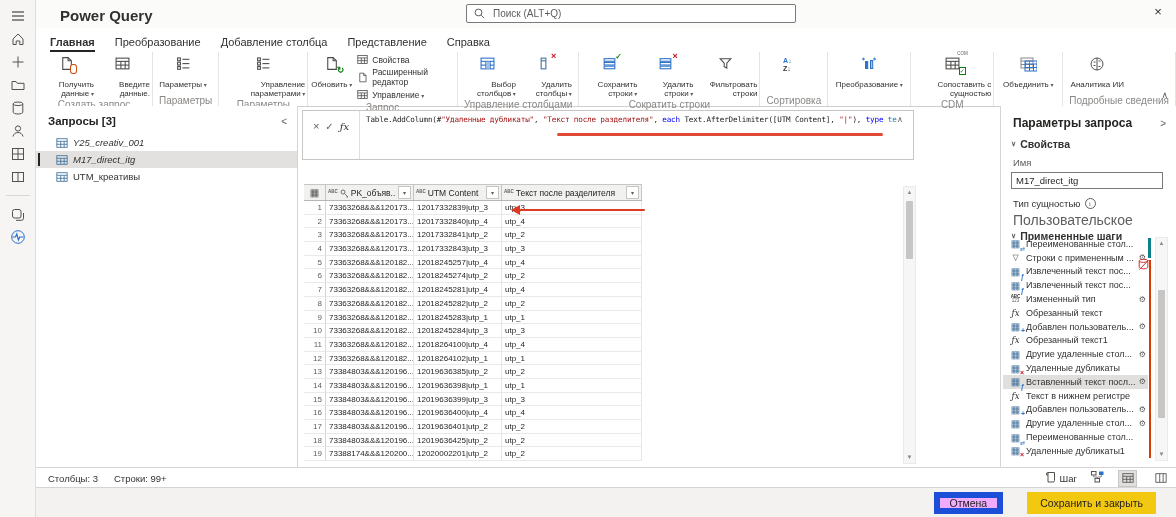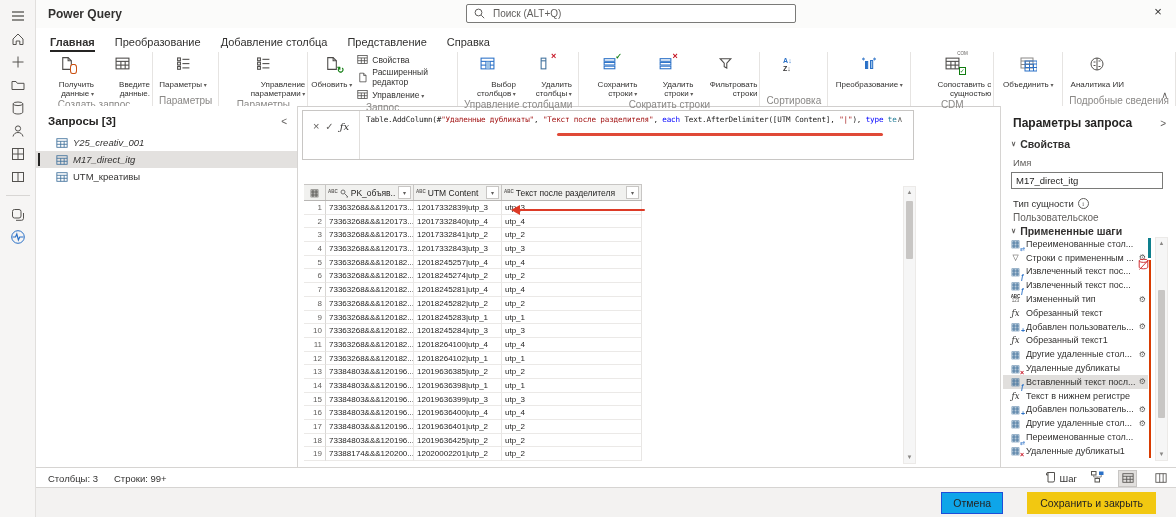--- a/index.html
+++ b/index.html
@@ -8,21 +8,21 @@
 
   
   .rail{position:absolute;left:0;top:0;width:36px;height:517px;background:#f6f5f4;border-right:1px solid #e1dfdd;display:flex;flex-direction:column;align-items:center;padding-top:8px;box-sizing:border-box;gap:7px}
   .rail .ric{width:16px;height:16px;display:flex;align-items:center;justify-content:center;color:#54524f}
   .rail .rdiv{width:24px;border-top:1px solid #d8d6d4;margin:3px 0}
   .rail svg{display:block}
 
   
   .main{position:absolute;left:36px;top:0;width:1140px;height:517px}
   .titlebar{position:absolute;left:0;top:0;width:100%;height:28px;background:#fbfbfa}
-  .apptitle{position:absolute;left:12px;top:7px;font-size:12px;font-weight:700;color:#323130}
+  .apptitle{position:absolute;left:24px;top:7px;font-size:15px;font-weight:700;color:#323130}
   .search{position:absolute;left:430px;top:4px;width:330px;height:19px;border:1px solid #7a7a78;border-radius:2px;background:#fff;display:flex;align-items:center;padding-left:7px;box-sizing:border-box;gap:6px}
   .search input{border:0;outline:0;flex:1;font-size:10px;font-family:"Liberation Sans",sans-serif;background:transparent;color:#323130}
   .search input::placeholder{color:#605e5c}
   .closebtn{position:absolute;right:10px;top:4px;width:16px;height:16px;color:#323130;font-size:13px;line-height:16px;text-align:center;cursor:default}
   .closebtn::before{content:"×"}
 
   
   .tabs{position:absolute;left:4px;top:28px;height:24px;display:flex;align-items:flex-end}
   .tab{padding:0 10px;font-size:11px;color:#323130}
   .tab .tabtxt{display:inline-block;padding-bottom:4px}
@@ -113,21 +113,21 @@
   .pcollapse{font-size:10px;color:#605e5c}
   .pcollapse::before{content:">"}
   .psec{display:flex;align-items:center;gap:4px;padding:2px 0 2px 10px;font-size:10.5px;font-weight:700;color:#323130}
   .chevv{font-size:7px;color:#605e5c}
   .chevv::before{content:"∨"}
   .plabel{padding:5px 0 2px 12px;font-size:9.5px;color:#605e5c}
   .pinput{margin-left:10px;width:152px;height:17px;border:1px solid #7a7a78;background:#fff;font-size:9.5px;font-family:"Liberation Sans",sans-serif;color:#252423;padding:0 4px;box-sizing:border-box}
   .pentlabel{display:flex;align-items:center;gap:4px;padding:9px 0 0 12px;font-size:9.5px;color:#323130}
   .infoi{width:9px;height:9px;border:1px solid #605e5c;border-radius:50%;font-size:6.5px;line-height:9px;text-align:center;color:#605e5c;font-family:"Liberation Serif",serif}
   .infoi::before{content:"i"}
-  .pentval{padding:3px 8px 0 12px;font-size:10px;color:#605e5c}
+  .pentval{padding:3px 8px 0 12px;font-size:14px;color:#605e5c}
 
   .steps{position:absolute;left:2px;top:131px;width:145px;height:226px;overflow:hidden}
   .step{position:relative;display:flex;align-items:center;height:13.8px;padding:0 2px 0 6px;gap:4px;font-size:9px;color:#323130}
   .step.selected{background:#e1dfdd}
   .step-label{white-space:nowrap;overflow:hidden}
   .step-gear{margin-left:auto;font-size:8px;color:#605e5c;flex:none}
   .step-gear::before{content:"⚙"}
   .step-del{position:absolute;left:-4px;top:2px;font-size:8px;color:#605e5c}
   .step-del::before{content:"×"}
   .sicon{width:13px;height:11px;flex:none;position:relative;display:flex;align-items:center;justify-content:center}
@@ -144,21 +144,21 @@
 
   
   .statusbar{position:absolute;left:0;top:467px;width:100%;height:20px;border-top:1px solid #d6d4d2;background:#fff;display:flex;align-items:center;font-size:9.5px;color:#323130}
   .statusleft{display:flex;gap:16px;padding-left:12px}
   .statusright{margin-left:auto;display:flex;align-items:center;gap:14px;padding-right:6px}
   .stepbtn{display:flex;align-items:center;gap:4px;font-size:9.5px;color:#323130}
   .viewbox{width:17px;height:15px;display:flex;align-items:center;justify-content:center;border:1px solid transparent}
   .viewbox.active{background:#e1dfdd;border-color:#c8c6c4}
   .footer{position:absolute;left:0;top:487px;width:100%;height:30px;background:#f3f2f1;border-top:1px solid #d6d4d2;display:flex;align-items:center;justify-content:flex-end;gap:24px;padding-right:20px;box-sizing:border-box}
   .btn{height:22px;font-size:10.5px;font-family:"Liberation Sans",sans-serif;display:flex;align-items:center;justify-content:center;box-sizing:border-box;cursor:default}
-  .btn.cancel{min-width:62px;background:#0ea5e9;border:1px solid #1d4ed8;color:#252423;padding:0 10px}
+  .btn.cancel{min-width:62px;background:#f0abfc;border:6px solid #1d4ed8;color:#252423;padding:0 10px}
   .btn.save{min-width:120px;background:#f2c811;border:1px solid #f2c811;color:#252423;padding:0 12px}
 
   
   .ann-underline{position:absolute;left:557px;top:133px;width:326px;height:3px;background:#dd3a26;border-radius:2px;opacity:.92}
   .ann-arrow{position:absolute;left:512px;top:205px;width:133px;height:10px}
   .ann-arrow .line{position:absolute;left:6px;top:3.5px;right:0;height:2.6px;background:#dd3a26;border-radius:1px}
   .ann-arrow .head{position:absolute;left:-1px;top:-0.5px;width:0;height:0;border-top:5px solid transparent;border-bottom:5px solid transparent;border-right:9px solid #dd3a26}
   .ann-teal{position:absolute;left:1148px;top:238px;width:3px;height:20px;background:#0e7f8d}
   .ann-redline{position:absolute;left:1149px;top:260px;width:2px;height:198px;background:#d83b01}
   .ann-db{position:absolute;left:1138px;top:257px;color:#d13438}
@@ -737,21 +737,21 @@
         <span class="ptitle">Параметры запроса</span>
         <span class="pcollapse"></span>
       </div>
       <div class="psec">
           <span class="chevv"></span>
           <span>Свойства</span>
         </div>
       <div class="plabel">Имя</div>
       <input class="pinput" readonly="" value="M17_direct_itg" style="">
       <div class="pentlabel">
-          <span>Тип сущности</span>
+          <span>Тип сущностью</span>
           <span class="infoi"></span>
         </div>
       <div class="pentval">Пользовательское</div>
       <div class="psec">
           <span class="chevv"></span>
           <span>Примененные шаги</span>
         </div>
 
       <div class="steps">
 

